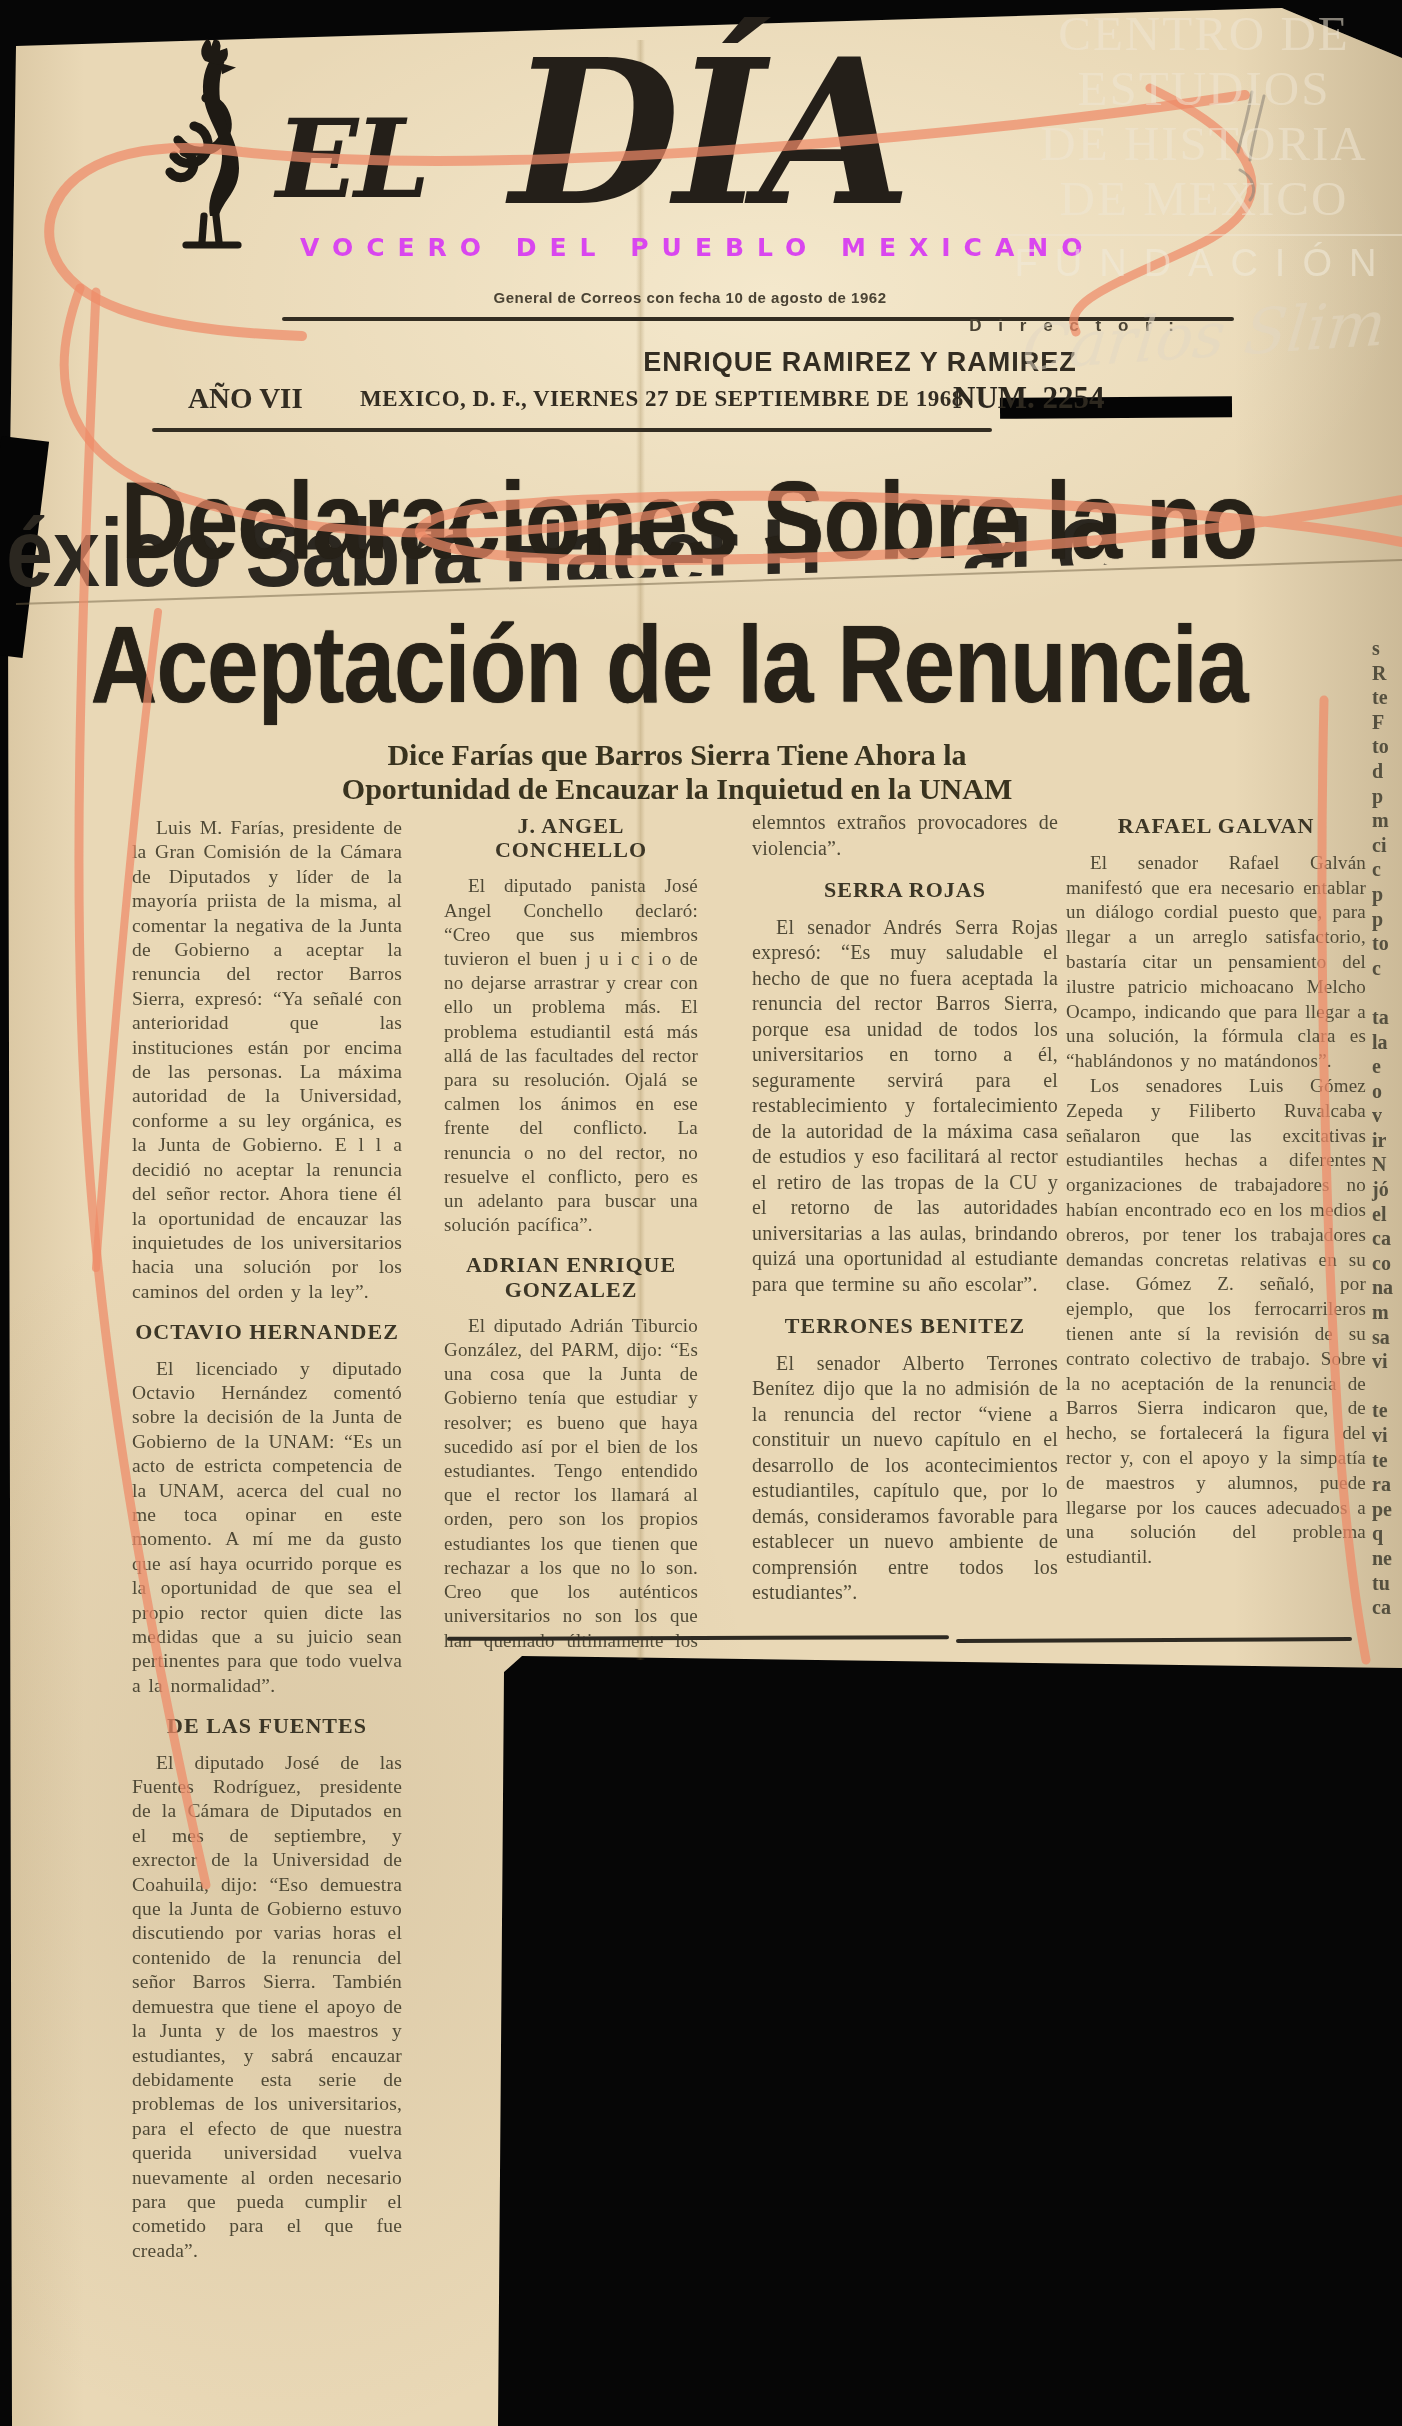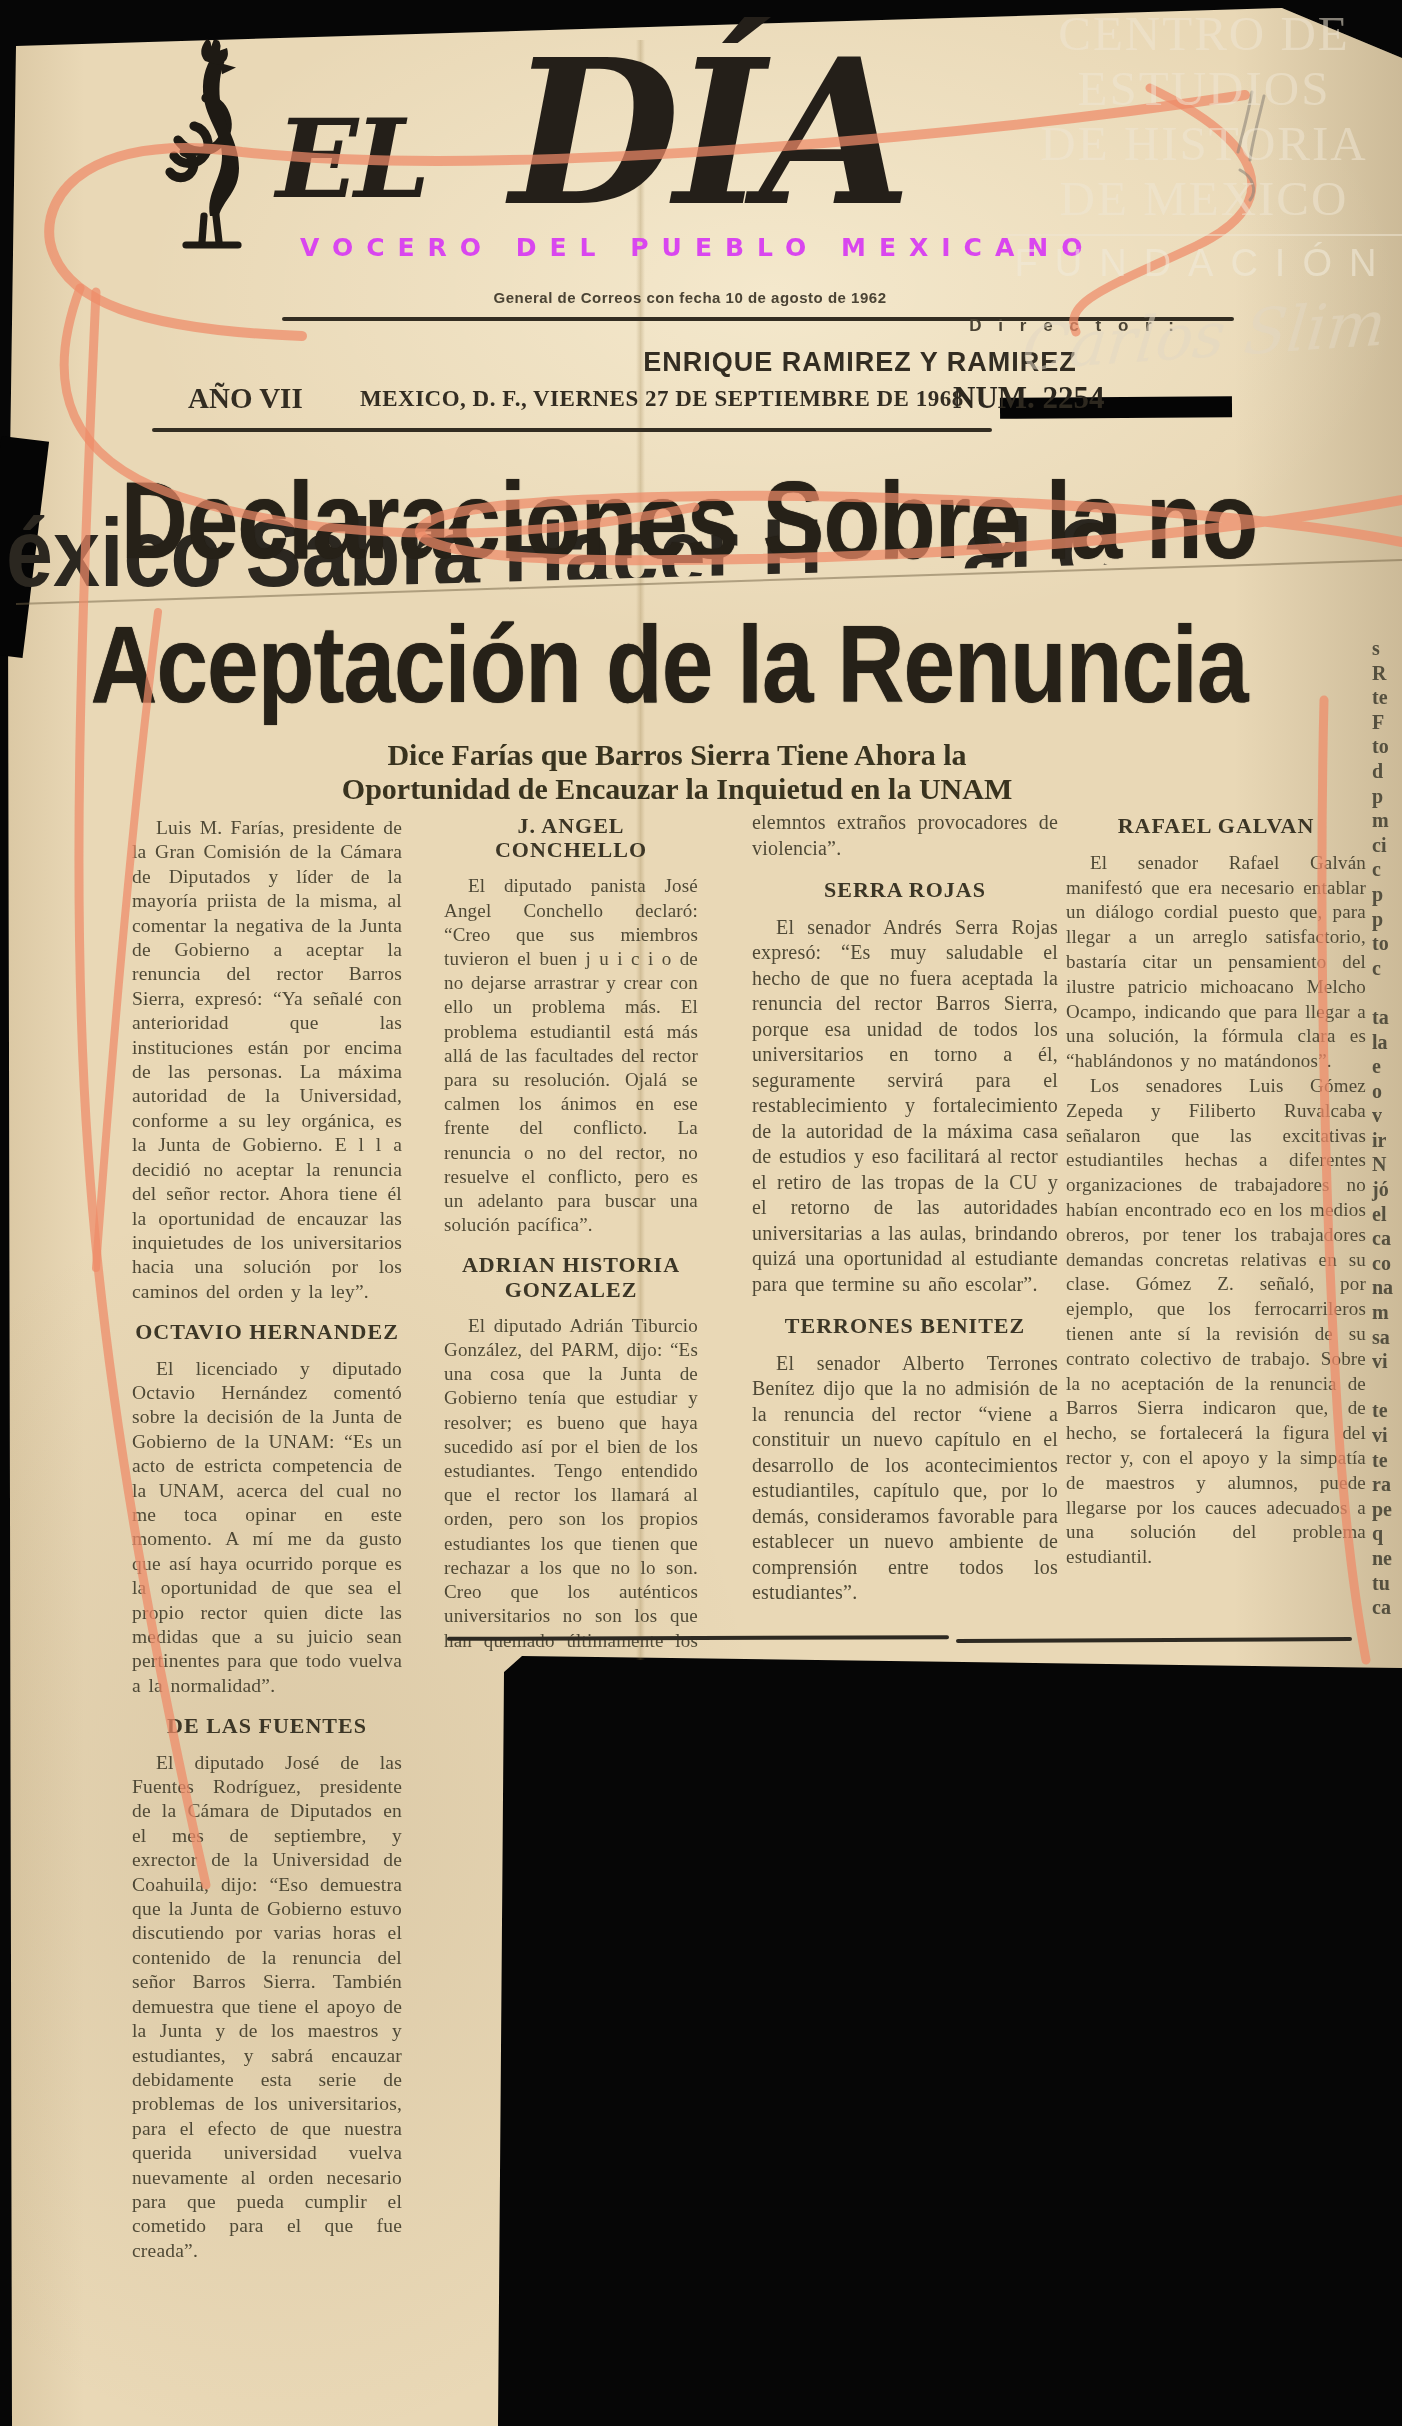--- a/index.html
+++ b/index.html
@@ -139,21 +139,21 @@
   <div id="col1" class="col z20">
       <p>Luis M. Farías, presidente de la Gran Comisión de la Cámara de Diputados y líder de la mayoría priista de la misma, al comentar la negativa de la Junta de Gobierno a aceptar la renuncia del rector Barros Sierra, expresó: “Ya señalé con anterioridad que las instituciones están por encima de las personas. La máxima autoridad de la Universidad, conforme a su ley orgánica, es la Junta de Gobierno. E l l a decidió no aceptar la renuncia del señor rector. Ahora tiene él la oportunidad de encauzar las inquietudes de los universitarios hacia una solución por los caminos del orden y la ley”.</p>
       <h3>OCTAVIO HERNANDEZ</h3>
       <p>El licenciado y diputado Octavio Hernández comentó sobre la decisión de la Junta de Gobierno de la UNAM: “Es un acto de estricta competencia de la UNAM, acerca del cual no me toca opinar en este momento. A mí me da gusto que así haya ocurrido porque es la oportunidad de que sea el propio rector quien dicte las medidas que a su juicio sean pertinentes para que todo vuelva a la normalidad”.</p>
       <h3>DE LAS FUENTES</h3>
       <p>El diputado José de las Fuentes Rodríguez, presidente de la Cámara de Diputados en el mes de septiembre, y exrector de la Universidad de Coahuila, dijo: “Eso demuestra que la Junta de Gobierno estuvo discutiendo por varias horas el contenido de la renuncia del señor Barros Sierra. También demuestra que tiene el apoyo de la Junta y de los maestros y estudiantes, y sabrá encauzar debidamente esta serie de problemas de los universitarios, para el efecto de que nuestra querida universidad vuelva nuevamente al orden necesario para que pueda cumplir el cometido para el que fue creada”.</p>
     </div>
   <div id="col2" class="col z20">
       <h3>J. ANGEL CONCHELLO</h3>
       <p>El diputado panista José Angel Conchello declaró: “Creo que sus miembros tuvieron el buen j u i c i o de no dejarse arrastrar y crear con ello un problema más. El problema estudiantil está más allá de las facultades del rector para su resolución. Ojalá se calmen los ánimos en ese frente del conflicto. La renuncia o no del rector, no resuelve el conflicto, pero es un adelanto para buscar una solución pacífica”.</p>
-      <h3>ADRIAN HISTORIA GONZALEZ</h3>
+      <h3>ADRIAN ENRIQUE GONZALEZ</h3>
       <p>El diputado Adrián Tiburcio González, del PARM, dijo: “Es una cosa que la Junta de Gobierno tenía que estudiar y resolver; es bueno que haya sucedido así por el bien de los estudiantes. Tengo entendido que el rector los llamará al orden, pero son los propios estudiantes los que tienen que rechazar a los que no lo son. Creo que los auténticos universitarios no son los que han quemado últimamente los camiones, sino que se trata de</p>
     </div>
   <div id="col3" class="col z20">
       <p class="noindent">elemntos extraños provocadores de violencia”.</p>
       <h3>SERRA ROJAS</h3>
       <p>El senador Andrés Serra Rojas expresó: “Es muy saludable el hecho de que no fuera aceptada la renuncia del rector Barros Sierra, porque esa unidad de todos los universitarios en torno a él, seguramente servirá para el restablecimiento y fortalecimiento de la autoridad de la máxima casa de estudios y eso facilitará al rector el retiro de las tropas de la CU y el retorno de las autoridades universitarias a las aulas, brindando quizá una oportunidad al estudiante para que termine su año escolar”.</p>
       <h3>TERRONES BENITEZ</h3>
       <p>El senador Alberto Terrones Benítez dijo que la no admisión de la renuncia del rector “viene a constituir un nuevo capítulo en el desarrollo de los acontecimientos estudiantiles, capítulo que, por lo demás, consideramos favorable para establecer un nuevo ambiente de comprensión entre todos los estudiantes”.</p>
     </div>
   <div id="col4" class="col z20">

